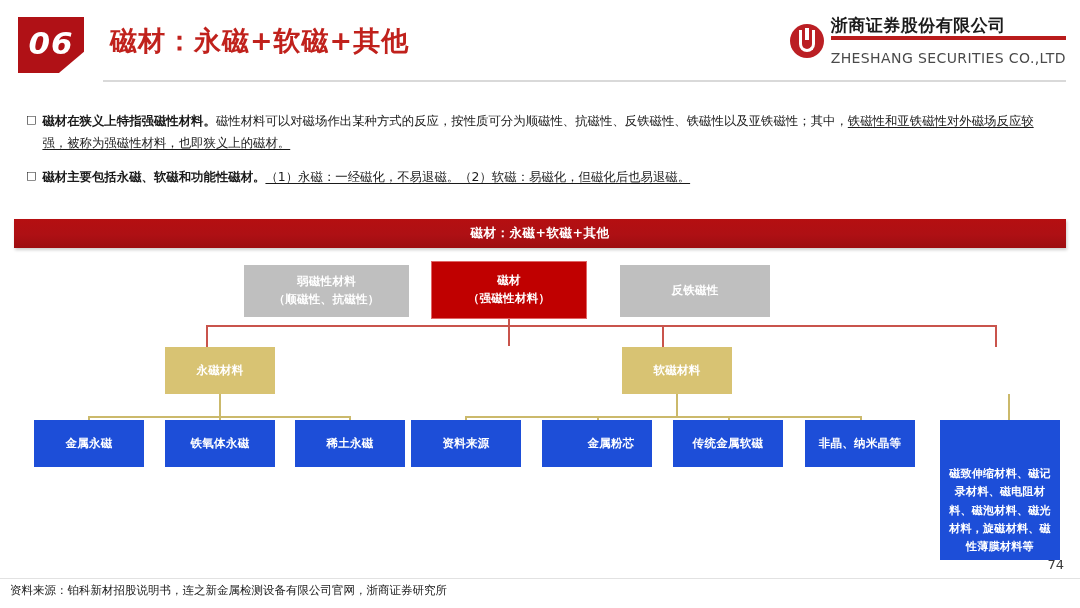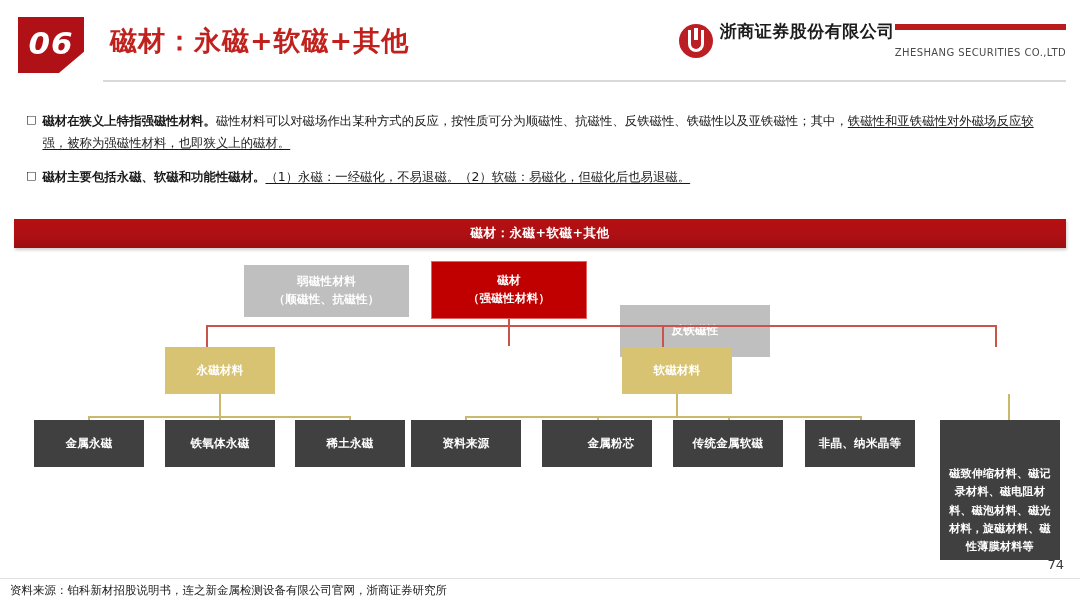--- a/index.html
+++ b/index.html
@@ -37,24 +37,24 @@
     background:#bb1f24;position:relative;flex:none;
   }
   .logo-mark:before{
     content:"";position:absolute;left:9px;top:6px;width:16px;height:22px;
     border:3px solid #fff;border-top:none;border-radius:0 0 9px 9px;
     box-sizing:border-box;
   }
   .logo-mark:after{
     content:"";position:absolute;left:15px;top:4px;width:4px;height:12px;background:#fff;
   }
-  .logo-txt{display:flex;flex-direction:row;line-height:1.05;}
+  .logo-txt{display:flex;flex-direction:column;line-height:1.05;}
   .logo-cn{font-size:17px;font-weight:bold;color:#1b1b1b;letter-spacing:.5px;white-space:nowrap;}
-  .logo-en{font-size:10px;color:#4a4a4a;letter-spacing:.4px;white-space:nowrap;
-           border-top:6px solid #b91c1c;padding-top:18px;margin-top:1px;}
+  .logo-en{font-size:14px;color:#4a4a4a;letter-spacing:.4px;white-space:nowrap;
+           border-top:4px solid #b91c1c;padding-top:11px;margin-top:1px;}
 
   
   .bullets{position:absolute;left:26px;top:110px;width:1030px;}
   .bullet{display:flex;align-items:flex-start;font-size:12.4px;color:#1a1a1a;line-height:1.78;}
   .bullet + .bullet{margin-top:12px;}
   .bullet-mark{font-size:11px;margin-right:6px;line-height:1.88;flex:none;}
   .bullet-body{flex:1;}
   .b{font-weight:bold;}
   .u{text-decoration:underline;text-underline-offset:2px;}
 
@@ -69,21 +69,21 @@
   }
 
   .node{
     position:absolute;box-sizing:border-box;color:#fff;
     display:flex;align-items:center;justify-content:center;text-align:center;
     font-size:11.5px;font-weight:bold;line-height:1.55;letter-spacing:.3px;
   }
   .node.gray{background:#bfbfbf;}
   .node.red{background:#c00000;border:1px solid #e06666;}
   .node.tan{background:#d8c373;}
-  .node.orange{background:#404040;}
+  .node.orange{background:#1d4ed8;}
   .node.orange.tall{font-size:11px;line-height:1.65;padding:4px 5px;align-items:flex-end;padding-top:16px;}
 
   .ln{position:absolute;background:#c9544c;}
   .ln.tanln{background:#cbb96b;}
 
   .src{
     position:absolute;left:10px;top:583px;font-size:11.5px;color:#1a1a1a;white-space:nowrap;
   }
   .pageno{position:absolute;right:16px;top:557px;font-size:13px;color:#3b3b3b;}
   .botrule{position:absolute;left:0;top:578px;width:1080px;height:1px;background:#e2e2e2;}
@@ -126,21 +126,21 @@
     <div class="node gray" style="left:230px;top:48px;width:165px;height:52px;flex-direction:column;">
       <span>弱磁性材料</span>
       <span>（顺磁性、抗磁性）</span>
     </div>
 
     <div class="node red" style="left:417px;top:44px;width:156px;height:58px;flex-direction:column;">
       <span>磁材</span>
       <span>（强磁性材料）</span>
     </div>
 
-    <div class="node gray" style="left:606px;top:48px;width:150px;height:52px;margin-top:40px;">
+    <div class="node gray" style="left:606px;top:48px;width:150px;height:52px;">
       <span>反铁磁性</span>
     </div>
 
     <div class="ln" style="left:494px;top:102px;width:1.5px;height:27px;"></div>
     <div class="ln" style="left:192px;top:108px;width:790px;height:1.5px;"></div>
     <div class="ln" style="left:192px;top:108px;width:1.5px;height:22px;"></div>
     <div class="ln" style="left:648px;top:108px;width:1.5px;height:22px;"></div>
     <div class="ln" style="left:981px;top:108px;width:1.5px;height:22px;"></div>
 
     <div class="node tan" style="left:151px;top:130px;width:110px;height:47px;">

